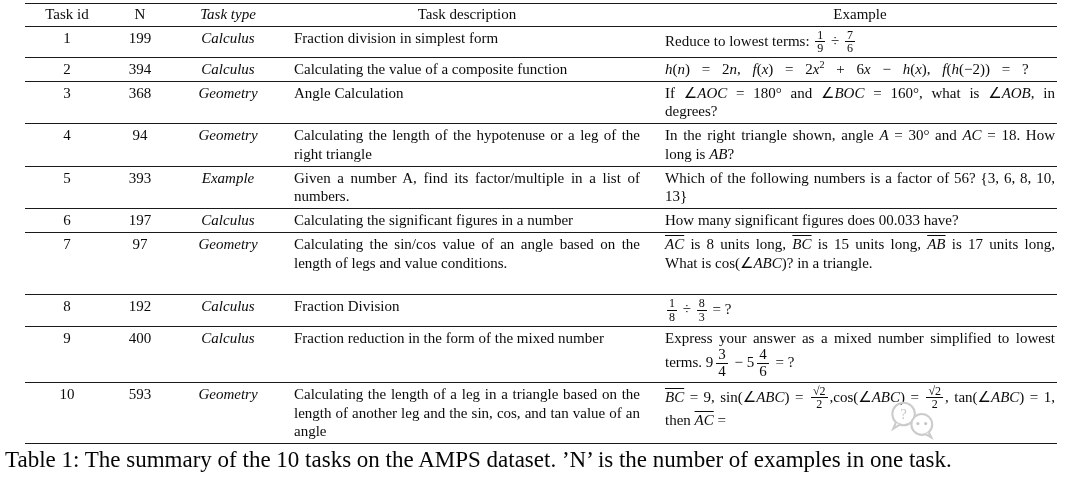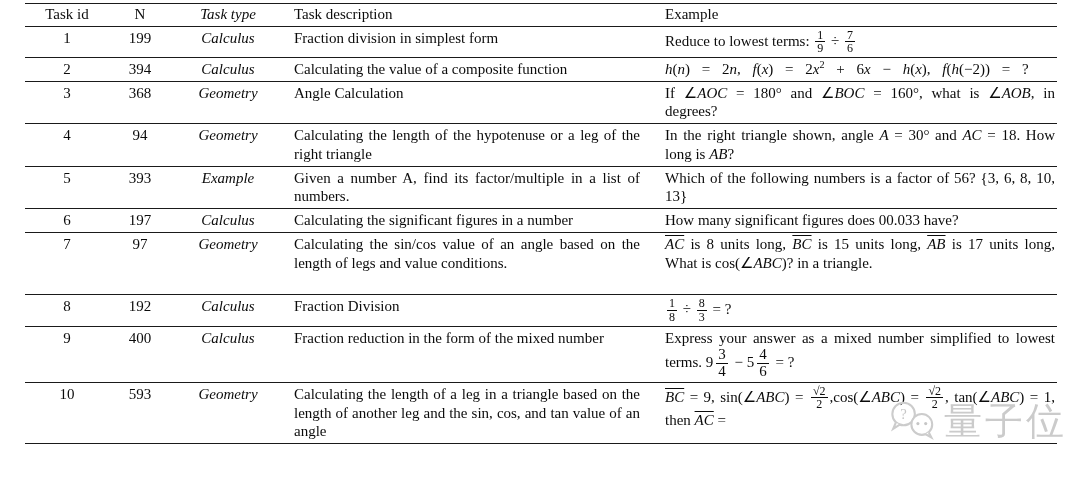--- a/index.html
+++ b/index.html
@@ -33,21 +33,21 @@
     vertical-align: top;
     padding: 2px 4px;
     font-weight: normal;
   }
   th { padding-top: 1px; padding-bottom: 2px; }
   .c-id   { width: 76px;  text-align: center; }
   .c-n    { width: 54px;  text-align: center; }
   .c-type { width: 106px; text-align: center; font-style: italic; }
   .c-desc { width: 346px; text-align: justify; padding-left: 9px; padding-right: 16px; }
   .c-ex   { text-align: justify; padding-left: 9px; padding-right: 2px; }
-  th.c-desc, th.c-ex { text-align: left; }
+  th.c-desc, th.c-ex { text-align: center; }
   .mi { font-style: italic; }
   .ov { font-style: italic; text-decoration: overline; }
   sup { font-size: 0.68em; line-height: 0; }
   .frac {
     display: inline-block;
     vertical-align: -0.55em;
     text-align: center;
     line-height: 1.05;
     font-size: 0.8em;
     margin: 0 2px;
@@ -178,17 +178,17 @@
       <g fill="none" stroke="#cccccc" stroke-width="2.4">
         <circle cx="18" cy="17" r="13"></circle>
         <path d="M9 27 L6 34 L14 29" fill="#ffffff" stroke="#cccccc"></path>
         <circle cx="39" cy="29" r="12" fill="#ffffff"></circle>
         <path d="M47 38 L50 44 L43 40" fill="#ffffff" stroke="#cccccc"></path>
       </g>
       <text x="18" y="23" text-anchor="middle" font-size="17" fill="#c6c6c6" font-family="Liberation Serif, serif">?</text>
       <circle cx="34.5" cy="28" r="1.8" fill="#c6c6c6"></circle>
       <circle cx="43.5" cy="28" r="1.8" fill="#c6c6c6"></circle>
     </svg>
-    <span class="watermark-text">量子位</span>
   </div>
 
+  <div class="caption">Table 1: The summary of the 10 tasks on the AMPS dataset. ’N’ is the number of examples in one task.</div>
 
 </div>
 
 </body></html>

